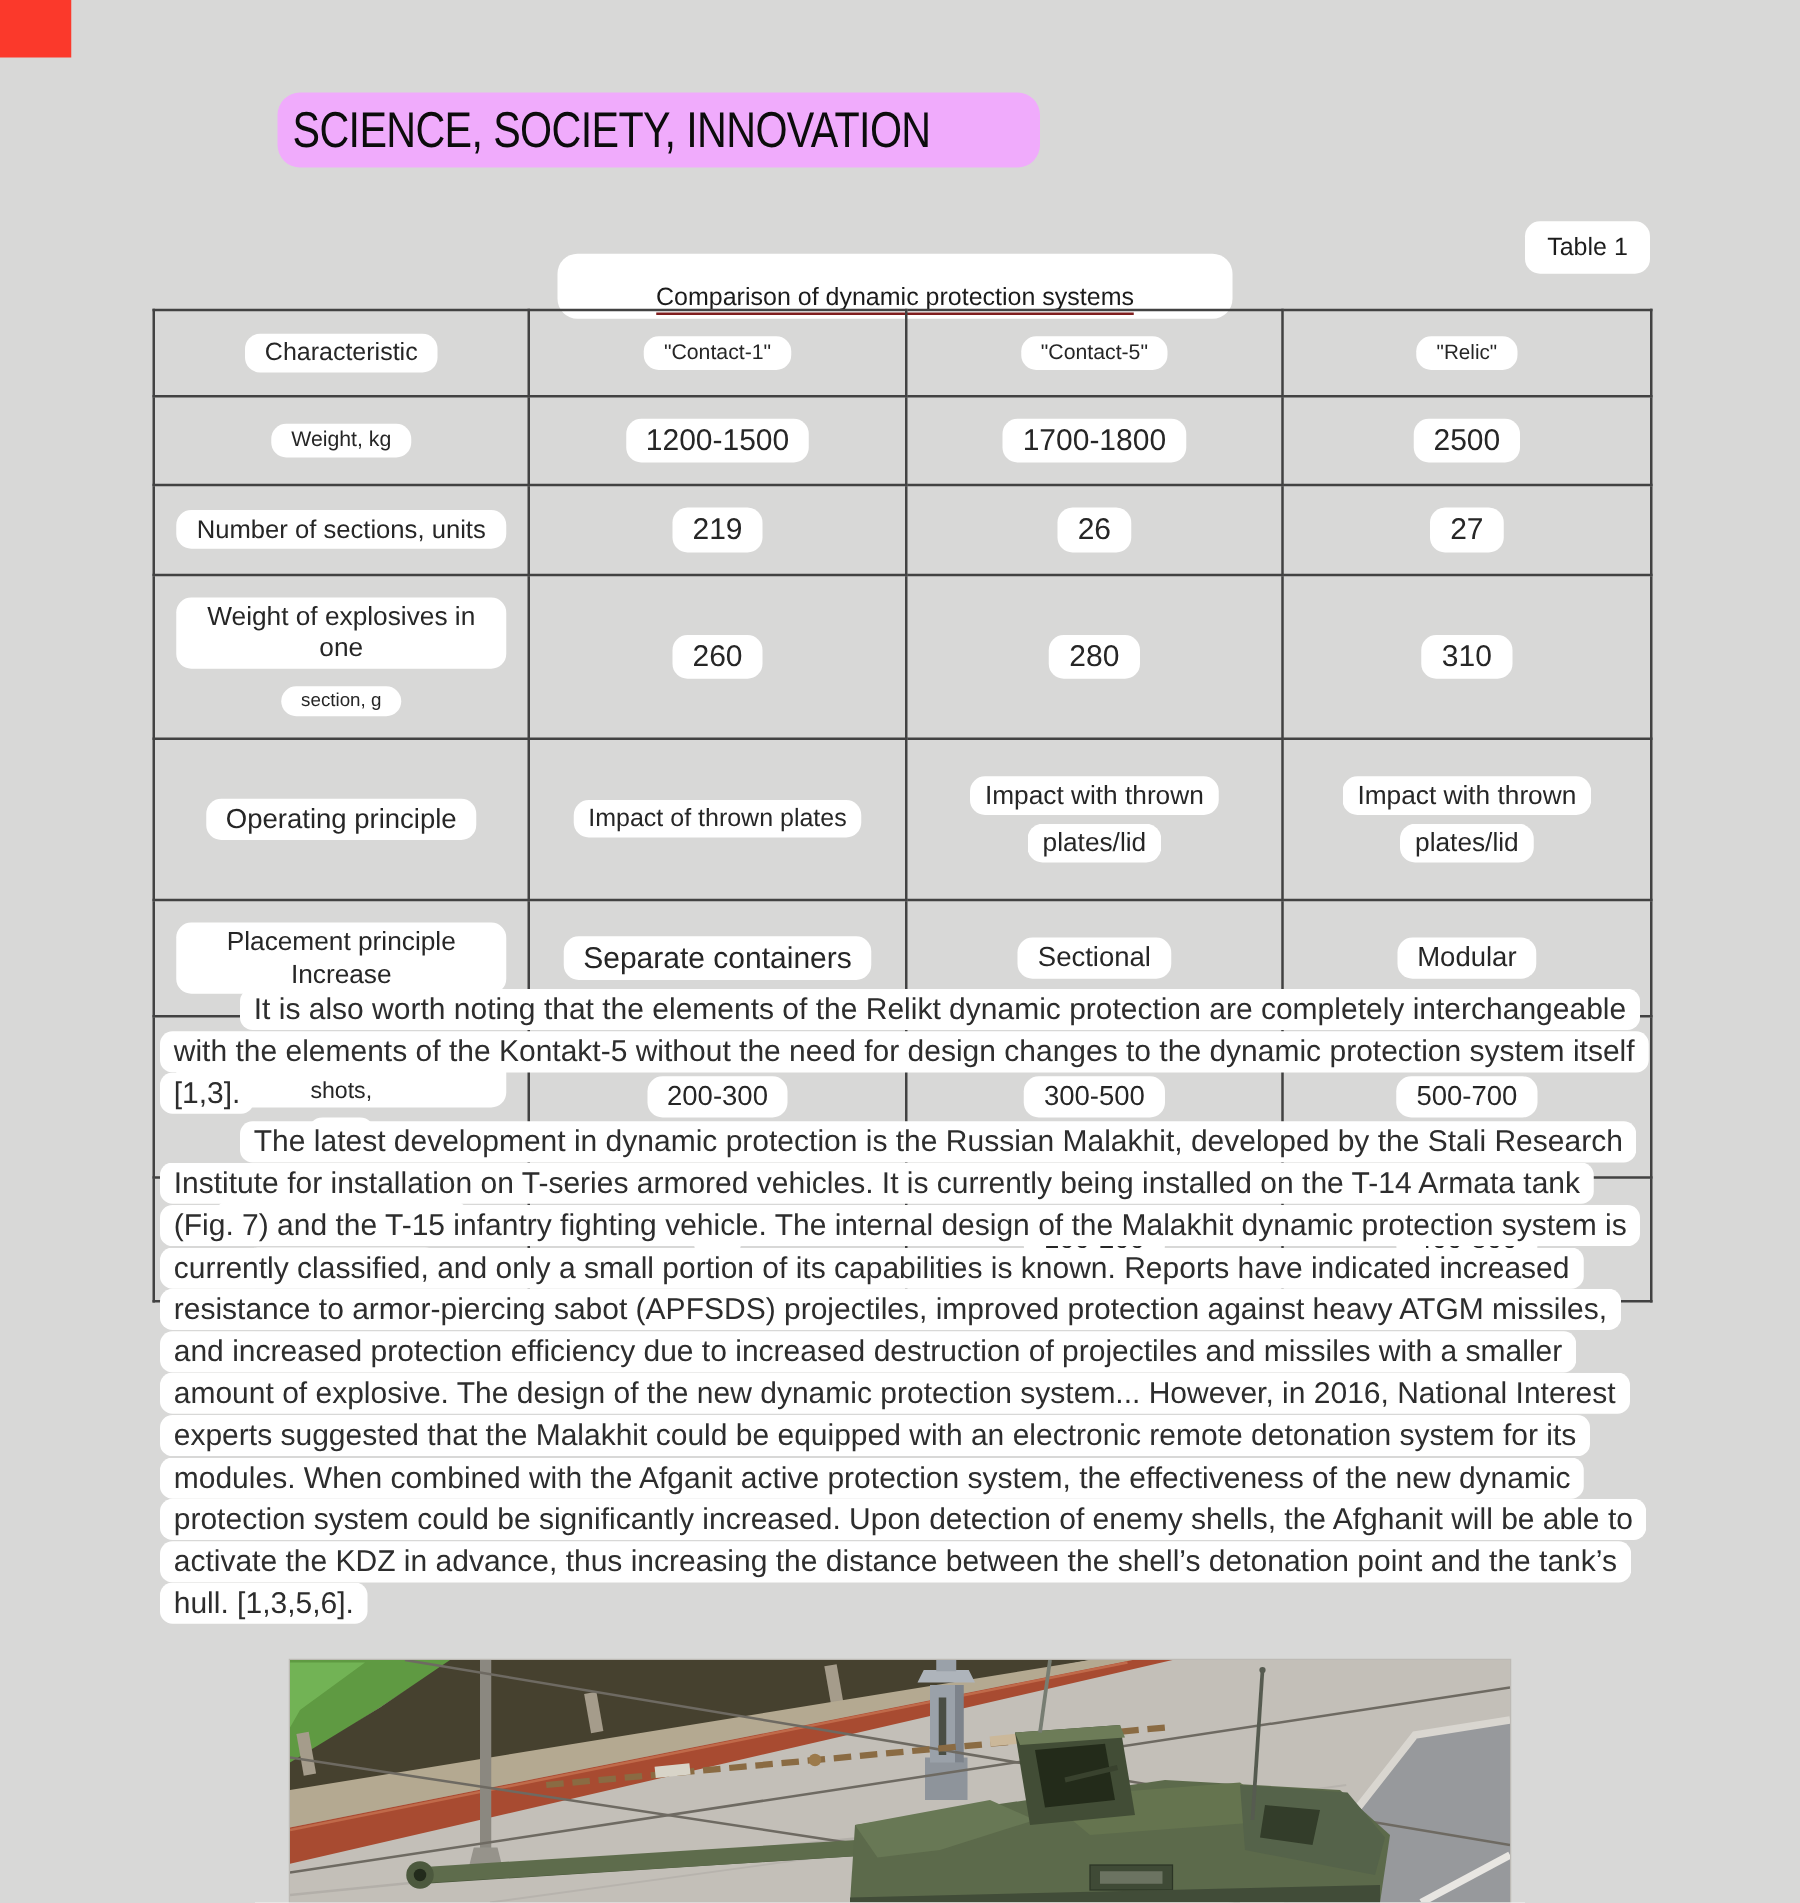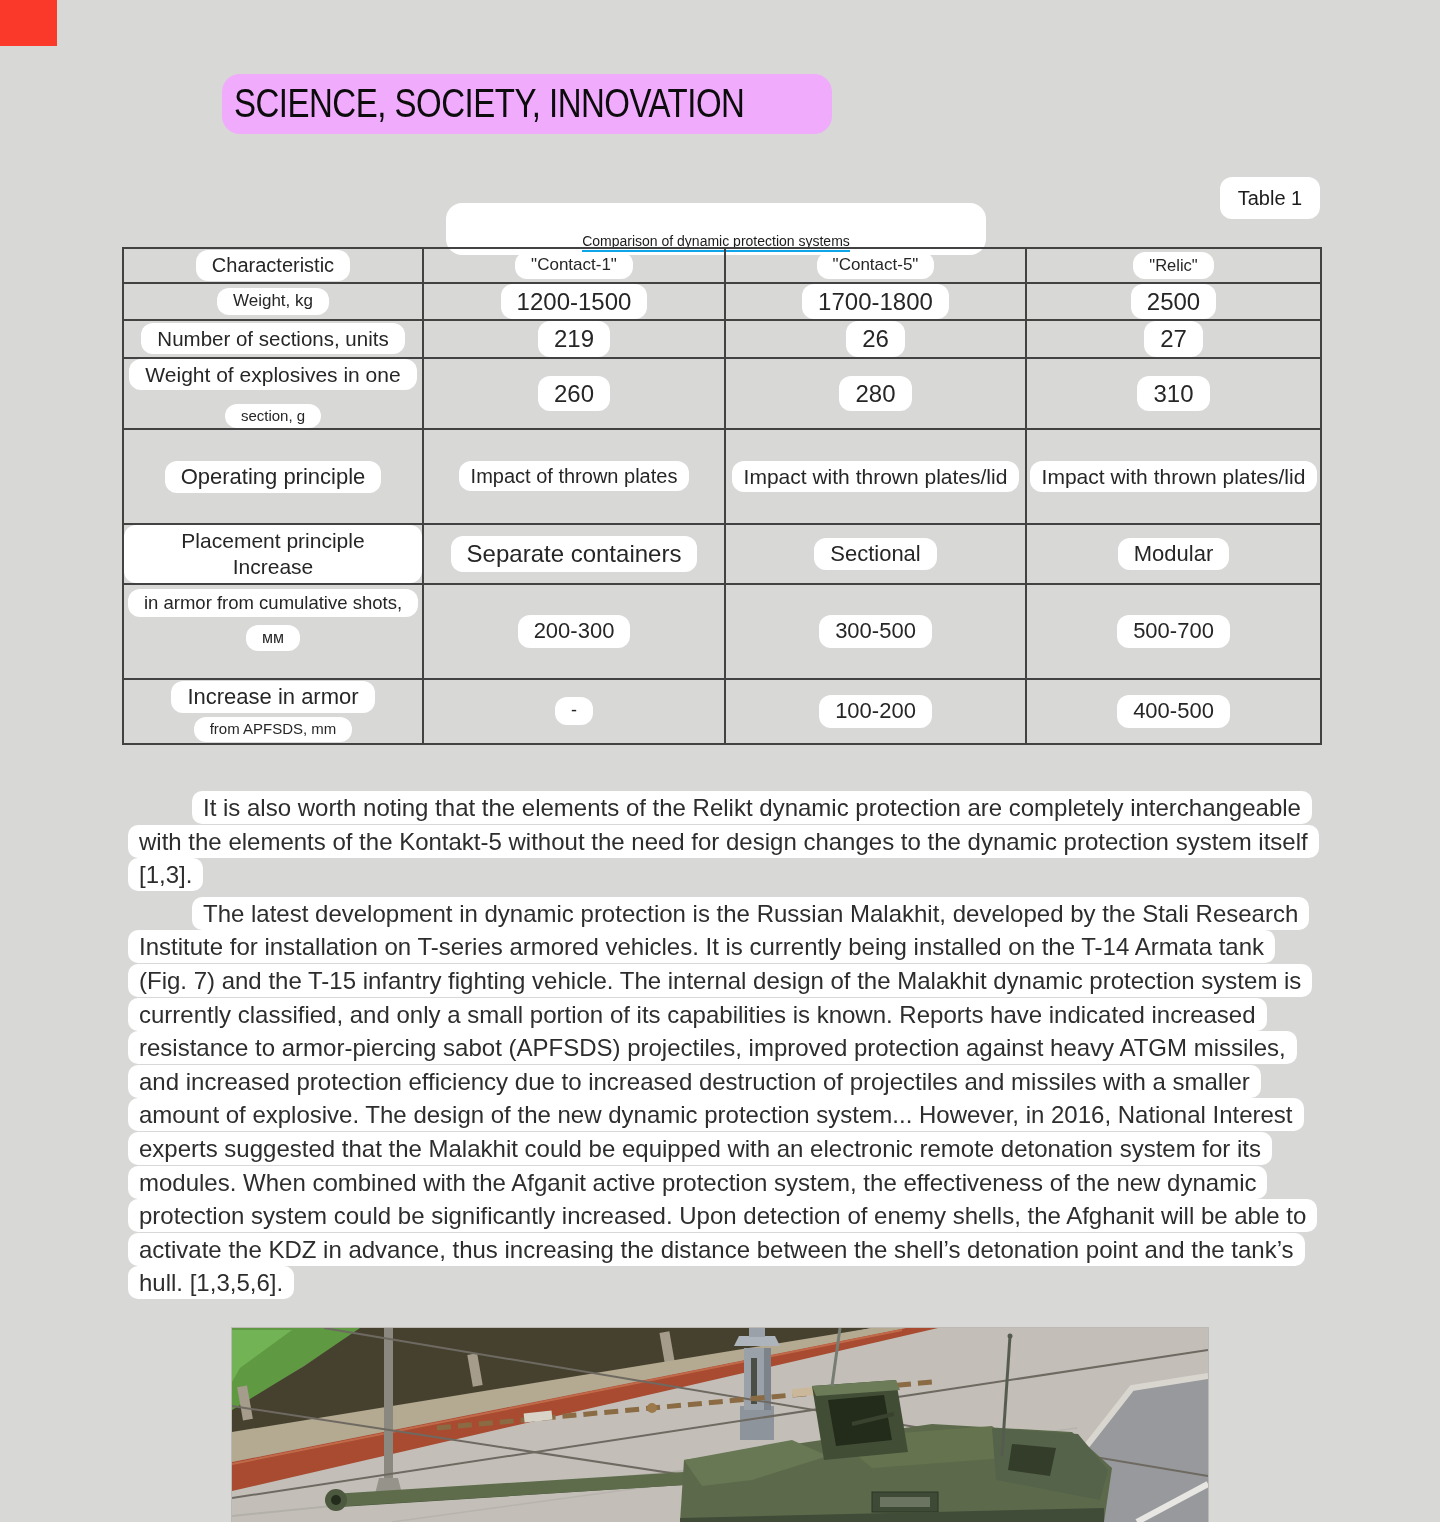--- a/index.html
+++ b/index.html
@@ -21,25 +21,25 @@
   .header-pill{left:222px;top:74px;width:610px;height:60px;background:#f0abfc;border-radius:18px;
     display:flex;align-items:center;padding-left:12px;box-sizing:border-box;}
   .header-title{font-size:33px;font-weight:500;color:#0c0c0c;letter-spacing:-.5px;
     transform:scaleY(1.22);transform-origin:left center;white-space:nowrap;}
   
   .table1-pill{left:1220px;top:177px;width:100px;height:42px;background:#fff;border-radius:12px;
     display:flex;align-items:center;justify-content:center;font-size:20px;color:#1c1c1c;}
   
   .caption-pill{left:446px;top:203px;width:540px;height:52px;background:#fff;border-radius:16px;
     display:flex;align-items:flex-end;justify-content:center;padding-bottom:3px;box-sizing:border-box;}
-  .caption-text{font-size:14px;color:#1b1b1b;border-bottom:2px solid #0ea5e9;line-height:1.2;}
+  .caption-text{font-size:20px;color:#1b1b1b;border-bottom:2px solid #7f1d1d;line-height:1.2;}
   
   .tblwrap{left:122px;top:247px;width:1198px;height:511px;}
   table.cmp{border-collapse:collapse;table-layout:fixed;width:1198px;}
-  table.cmp td{border:2px solid #424242;text-align:center;vertical-align:middle;padding:0;overflow:visible;margin-top:12px;}
+  table.cmp td{border:2px solid #424242;text-align:center;vertical-align:middle;padding:17px;overflow:visible;margin-top:12px;}
   tr.r0 td{height:33px;} tr.r1 td{height:31px;} tr.r2 td{height:29px;} tr.r3 td{height:32px;}
   tr.r4 td{height:62px;} tr.r5 td{height:93px;border-radius:10px;} tr.r6 td{height:39px;} tr.r7 td{height:93px;} tr.r8 td{height:63px;}
   .tp{display:inline-block;background:#fff;border-radius:12px;padding:3px 16px;line-height:1.22;color:#262626;}
   .tpw{display:inline;background:#fff;border-radius:12px;padding:4px 12px;line-height:1.78;color:#262626;
        -webkit-box-decoration-break:clone;box-decoration-break:clone;}
   .stack{display:flex;flex-direction:column;align-items:center;}
   .g14{gap:14px;} .g8{gap:8px;} .g4{gap:4px;}
   .f15{font-size:15px;} .f16{font-size:16px;} .f165{font-size:16.5px;} .f17{font-size:17px;}
   .f18{font-size:18px;} .f185{font-size:18.5px;} .f19{font-size:19px;} .f195{font-size:21px;}
   .f20{font-size:20px;} .f205{font-size:20.5px;} .f21{font-size:21px;} .f22{font-size:22px;}

